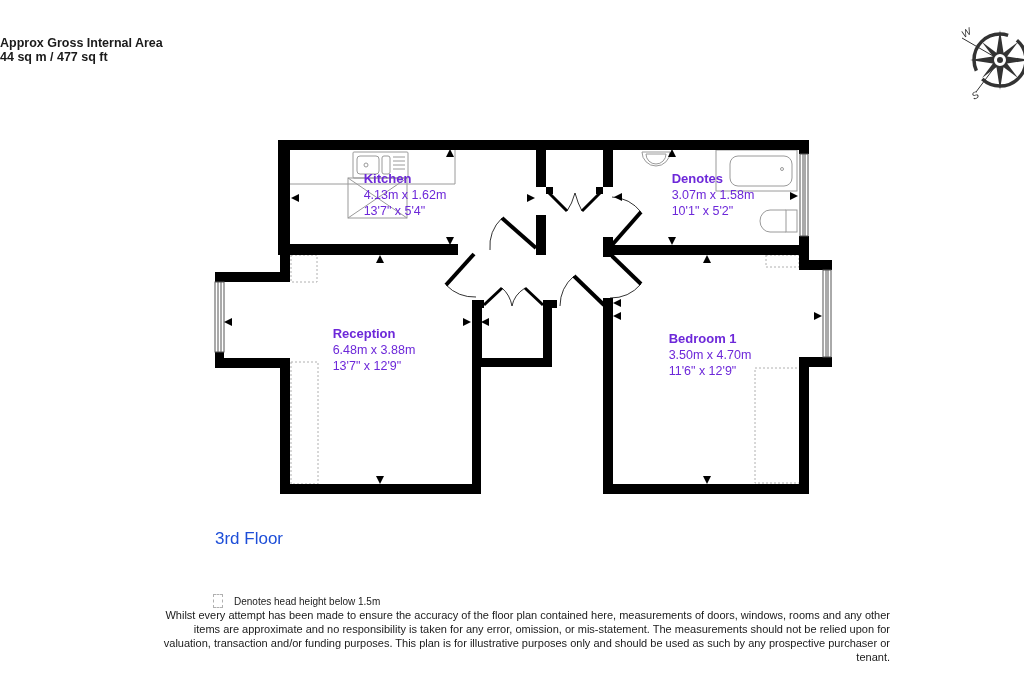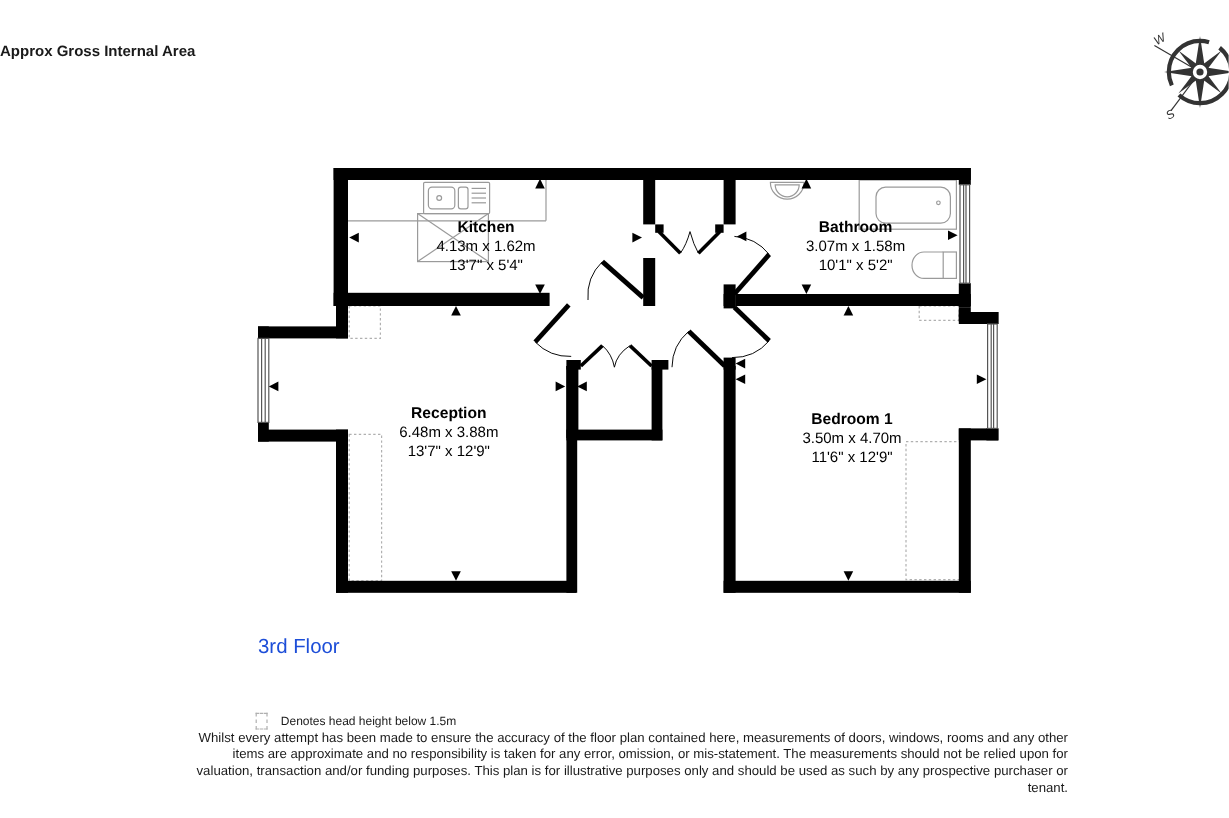--- a/index.html
+++ b/index.html
@@ -1,31 +1,32 @@
 <!DOCTYPE html>
 <html><head>
 <meta charset="utf-8">
 <style>
   html, body { margin: 0; padding: 0; background: #ffffff; }
   body { width: 1024px; height: 682px; position: relative; overflow: hidden; font-family: "Liberation Sans", sans-serif; color: #1a1a1a; }
   .header { position: absolute; left: 0; width: 1024px; top: 36px; text-align: left; font-weight: bold; font-size: 12.5px; line-height: 14px; color: #1a1a1a; }
   .plan { position: absolute; left: 0; top: 0; }
-  .room-label { position: absolute; text-align: center; font-size: 12.5px; line-height: 16px; color: #000000; transform: translateX(-50%); white-space: nowrap; margin-top: 10px; }
+  .room-label { position: absolute; text-align: left; font-size: 12.5px; line-height: 16px; color: #6d28d9; transform: translateX(-50%); white-space: nowrap; }
   .room-label .name { font-weight: bold; font-size: 13px; }
   .floor-label { position: absolute; left: 215px; top: 529px; font-size: 17px; color: #1d4ed8; }
   .legend { position: absolute; left: 213px; top: 594px; font-size: 10px; color: #1a1a1a; display: flex; align-items: center; }
   .legend .swatch { width: 8px; height: 12px; border: 1px dashed #b0b0b0; margin-right: 11px; }
   .disclaimer { position: absolute; left: 160px; width: 730px; top: 608px; font-size: 11px; line-height: 14px; text-align: right; color: #1a1a1a; }
   .compass { position: absolute; left: 955px; top: 22px; }
 </style>
 </head>
 <body>
 
 <div class="header">
   <div>Approx Gross Internal Area</div>
+  <div>44 sq m / 477 sq ft</div>
 </div>
 
 <svg class="compass" width="69" height="80" viewBox="0 0 69 80">
   <g transform="translate(45,38)">
     <circle r="26" fill="none" stroke="#333" stroke-width="3.5" stroke-dasharray="60 10"></circle>
     <g fill="#333">
       <polygon points="0,-30 4,-4 0,0 -4,-4"></polygon>
       <polygon points="0,30 4,4 0,0 -4,4"></polygon>
       <polygon points="-30,0 -4,-4 0,0 -4,4"></polygon>
       <polygon points="30,0 4,-4 0,0 4,4"></polygon>
@@ -190,21 +191,21 @@
     <polygon points="613,303 621,299 621,307"></polygon>
   </g>
 </svg>
 
 <div class="room-label" style="left:405px; top:171px;">
   <div class="name">Kitchen</div>
   <div>4.13m x 1.62m</div>
   <div>13'7" x 5'4"</div>
 </div>
 <div class="room-label" style="left:713px; top:171px;">
-  <div class="name">Bathroom</div>
+  <div class="name">Denotes</div>
   <div>3.07m x 1.58m</div>
   <div>10'1" x 5'2"</div>
 </div>
 <div class="room-label" style="left:374px; top:326px;">
   <div class="name">Reception</div>
   <div>6.48m x 3.88m</div>
   <div>13'7" x 12'9"</div>
 </div>
 <div class="room-label" style="left:710px; top:331px;">
   <div class="name">Bedroom 1</div>

